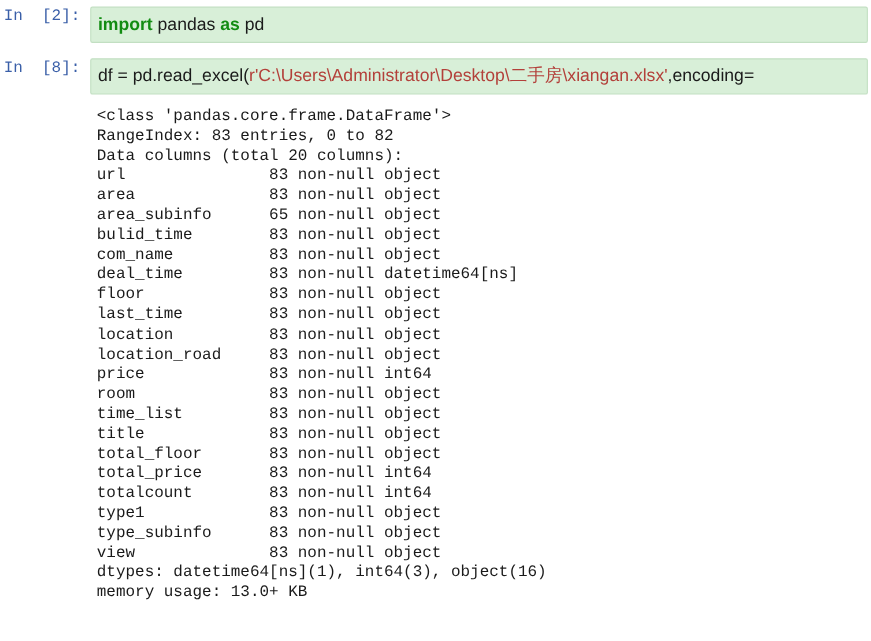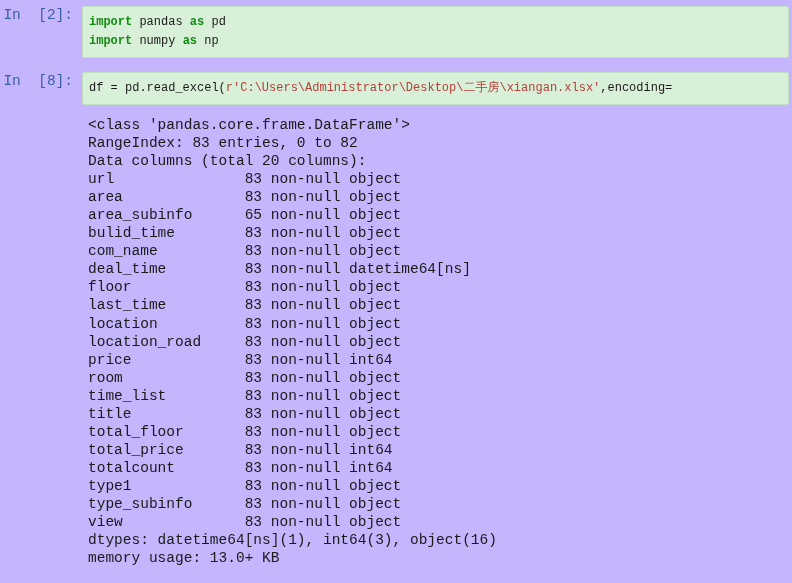--- a/index.html
+++ b/index.html
@@ -10,21 +10,21 @@
     width: 792px;
     height: 583px;
     background: #cde9cd;
     font-family: "Liberation Mono", "DejaVu Sans Mono", monospace;
     overflow: hidden;
   }
   .notebook {
     width: 792px;
     height: 583px;
     position: relative;
-    background: #c4b5fd;
+    background: #ffffff;
   }
 
   
   .cell {
     display: flex;
     align-items: flex-start;
     width: 792px;
     box-sizing: border-box;
   }
   .prompt {
@@ -47,22 +47,22 @@
     flex: 1;
     background: #d8efd8;
     border: 1px solid #c2dfc2;
     border-radius: 2px;
     padding: 6px 4px 6px 6px;
     margin-right: 3px;
     box-sizing: border-box;
     overflow: hidden;
   }
   .code-line {
-    font-family: Liberation Mono, monospace;
-    font-size: 12px;
+    font-family: Liberation Sans, sans-serif;
+    font-size: 16px;
     line-height: 19px;
     color: #1a1a1a;
     white-space: pre;
   }
   .kw  { color: #128c12; font-weight: bold; }
   .str { color: #b3403a; }
   .pl  { color: #1a1a1a; }
 
   
   .output-box {
@@ -88,21 +88,20 @@
 <body>
 
 <div class="notebook">
 
   <div class="top-pad"></div>
 
   <div class="cell">
     <div class="prompt">In  [2]:</div>
     <div class="input-box">
       <div class="code-line" id="c1l0"><span class="kw">import</span><span class="pl"> pandas </span><span class="kw">as</span><span class="pl"> pd</span></div>
-      <div class="code-line" id="c1l1"><span class="kw">import</span><span class="pl"> numpy </span><span class="kw">as</span><span class="pl"> np</span></div>
     </div>
   </div>
 
   <div class="gap-md"></div>
 
   <div class="cell">
     <div class="prompt">In  [8]:</div>
     <div class="input-box">
       <div class="code-line" id="c2l0"><span class="pl">df = pd.read_excel(</span><span class="str">r'C:\Users\Administrator\Desktop\二手房\xiangan.xlsx'</span><span class="pl">,encoding=</span></div>
     </div>

